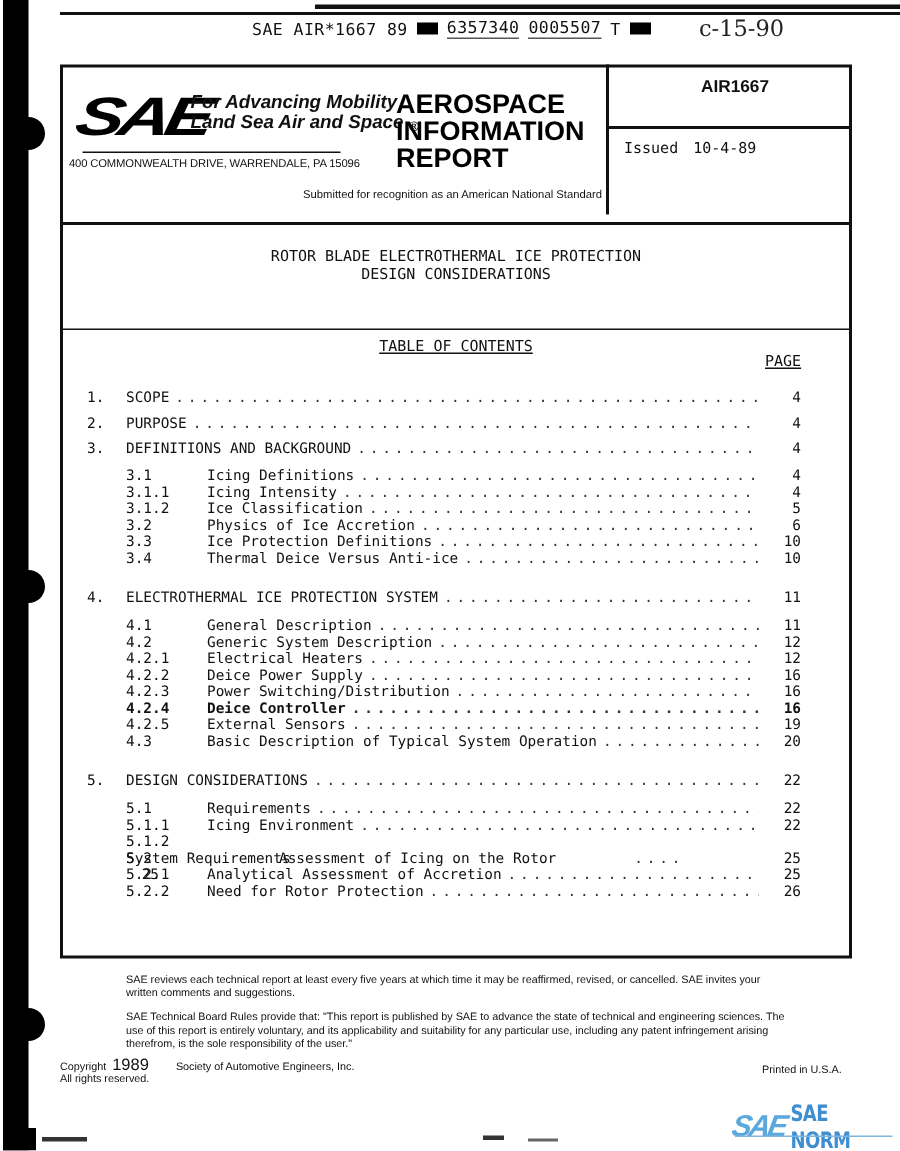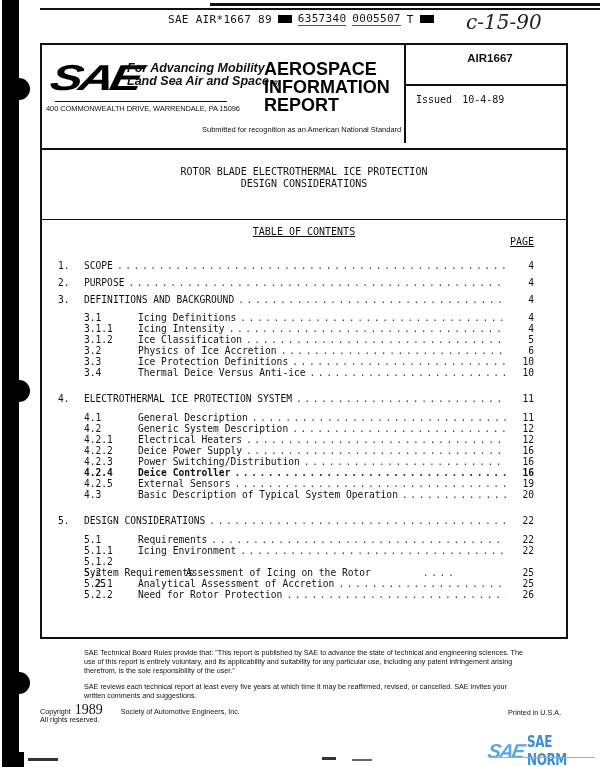--- a/index.html
+++ b/index.html
@@ -15,21 +15,21 @@
 
   .code-line {
     position: absolute; left: 168px; top: 12px;
     font-family: "DejaVu Sans Mono", monospace; font-size: 11px; letter-spacing: 0.3px; color: #111;
     display: flex; align-items: center; gap: 6px;
   }
   .code-line .blk { display: inline-block; width: 14px; height: 8px; background: #000; }
   .code-line .underline { border-bottom: 1px solid #555; }
   .handwritten {
     position: absolute; left: 466px; top: 10px; font-family: "DejaVu Serif", serif;
-    font-style: italic; font-size: 20px; color: #222;
+    font-size: 15px; color: #222;
   }
 
   .frame { position: absolute; left: 40px; top: 43px; width: 528px; height: 596px; border: 2px solid #111; box-sizing: border-box; }
   .hdr-divider-v { position: absolute; left: 404px; top: 43px; width: 2px; height: 100px; background: #111; }
   .hdr-divider-h { position: absolute; left: 404px; top: 84px; width: 164px; height: 2px; background: #111; }
   .row-divider { position: absolute; left: 40px; height: 2px; width: 528px; background: #111; }
 
   .sae-logo {
     position: absolute; left: 55px; top: 60px; font-family: "Liberation Sans", sans-serif;
     font-weight: bold; font-style: italic; font-size: 36px; letter-spacing: -3px; color: #000;
@@ -70,21 +70,21 @@
   .toc-row.main .num { width: 26px; }
   .toc-row.sub .num { width: 54px; margin-left: 26px; }
   .toc-row .lbl { display: inline-block; }
   .toc-row .leader { flex: 1; overflow: hidden; margin: 0 6px 0 4px; letter-spacing: 1.5px; color: #333; }
   .toc-row .leader::before { content: ". . . . . . . . . . . . . . . . . . . . . . . . . . . . . . . . . . . . . . . . . . . . . . . . . . . . . . . . . . . . . . . . . . . . . . . . . . . . . . . . . . . . . . . . . . . . . . . . . . . . . . . . . . . . . . . . ."; letter-spacing: -1.6px; }
   .toc-row .pg { width: 22px; text-align: right; }
 
   .rules-text { position: absolute; left: 84px; top: 648px; width: 445px; font-size: 7.2px; line-height: 9px; color: #111; }
   .rules-text p { margin: 0 0 7px 0; }
   .copyright { position: absolute; left: 40px; top: 706px; font-size: 7.2px; line-height: 8px; color: #111; }
-  .copyright .year { font-family: Liberation Serif, serif; font-size: 14px; margin: 0 4px; }
+  .copyright .year { font-family: Liberation Sans, sans-serif; font-size: 11px; margin: 0 4px; }
   .copyright .org { margin-left: 14px; }
   .printed { position: absolute; left: 508px; top: 708px; font-size: 7.2px; color: #111; }
 
   .watermark { position: absolute; left: 488px; top: 733px; display: flex; align-items: center; gap: 4px; }
   .wm-logo { font-weight: bold; font-style: italic; font-size: 20px; color: #5ba8dc; letter-spacing: -2px; transform: skewX(-10deg); }
   .wm-text { font-family: "DejaVu Sans", sans-serif; font-weight: bold; font-size: 15px; color: #3e8ed0; letter-spacing: -0.5px; transform: scaleX(0.8); transform-origin: left; }
   .wm-sub { position: absolute; left: 490px; top: 757px; width: 105px; height: 1px; background: #7fb6de; }
 
   .scan-smudge { position: absolute; background: #000; }
 </style>
@@ -288,22 +288,22 @@
     </div>
     <div class="toc-row sub" style="top: 329px;">
       <span class="num">5.2.2</span>
       <span class="lbl">Need for Rotor Protection</span>
       <span class="leader"></span>
       <span class="pg">26</span>
     </div>
   </div>
 
 <div class="rules-text">
+  <p>SAE reviews each technical report at least every five years at which time it may be reaffirmed, revised, or cancelled. SAE invites your written comments and suggestions.</p>
   <p>SAE Technical Board Rules provide that: "This report is published by SAE to advance the state of technical and engineering sciences. The use of this report is entirely voluntary, and its applicability and suitability for any particular use, including any patent infringement arising therefrom, is the sole responsibility of the user."</p>
-  <p>SAE reviews each technical report at least every five years at which time it may be reaffirmed, revised, or cancelled. SAE invites your written comments and suggestions.</p>
 </div>
 <div class="copyright">
   <div><span>Copyright</span><span class="year">1989</span><span class="org">Society of Automotive Engineers, Inc.</span></div>
   <div>All rights reserved.</div>
 </div>
 <div class="printed">Printed in U.S.A.</div>
 
 <div class="watermark">
   <span class="wm-logo">SAE</span>
   <span class="wm-text">SAE NORM</span>

